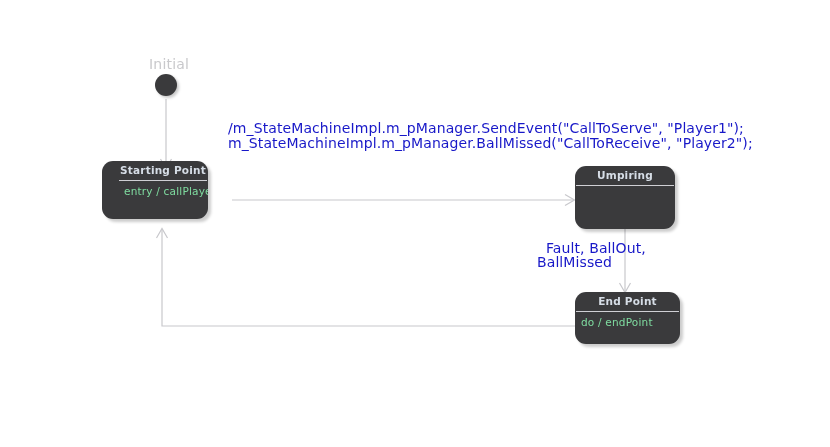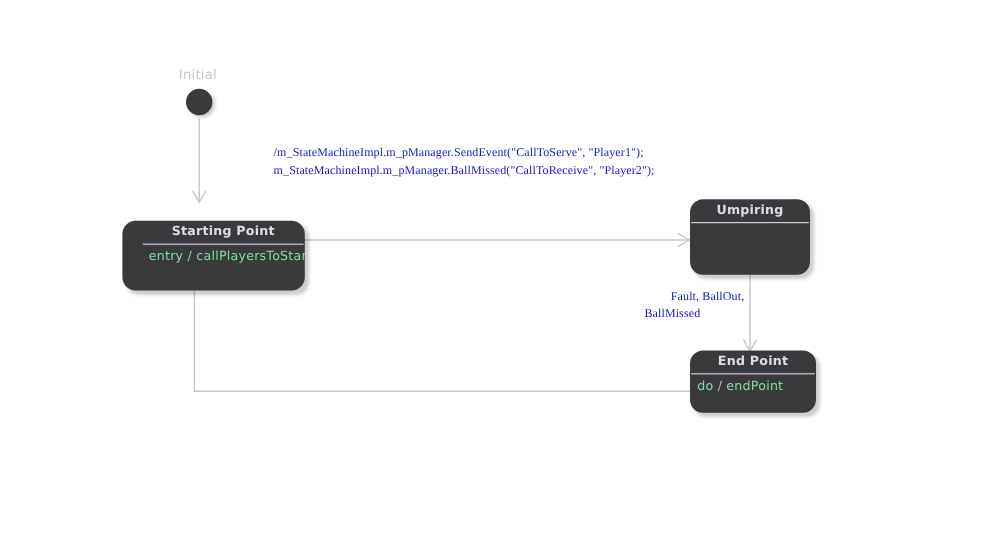--- a/index.html
+++ b/index.html
@@ -30,21 +30,21 @@
   .initial-node {
     position: absolute;
     width: 22px;
     height: 22px;
     border-radius: 50%;
     background: #3a3a3c;
     box-shadow: 2px 2px 3px rgba(0,0,0,0.22);
   }
   .initial-label {
     position: absolute;
-    font-size: 11px;
+    font-size: 14px;
     color: #c9c9cc;
     white-space: nowrap;
     letter-spacing: 0.2px;
   }
 
   
   .state {
     position: absolute;
     background: #3a3a3c;
     border-radius: 11px;
@@ -77,25 +77,24 @@
     font-size: 10.5px;
     white-space: nowrap;
     letter-spacing: 0.2px;
     line-height: 14px;
   }
 
   
   .edge-label {
     position: absolute;
     color: #1818c8;
-    font-size: 10px;
+    font-size: 14px;
     line-height: 14px;
     white-space: pre;
     letter-spacing: 0.1px;
-    font-family: Liberation Serif, serif;
   }
 </style>
 </head>
 <body>
 
 <div id="canvas">
 
   <svg id="edge-layer" viewBox="0 0 830 447" xmlns="http://www.w3.org/2000/svg">
 
     <g>
@@ -115,21 +114,21 @@
 
     <g>
       <polyline points="575,326 162,326 162,229" fill="none" stroke="#c8c8cc" stroke-width="1.2"></polyline>
       <polyline points="156.5,238 162,228.5 167.5,238" fill="none" stroke="#c8c8cc" stroke-width="1.2"></polyline>
     </g>
   </svg>
 
   <div class="initial-label" style="left:149px; top:56px;">Initial</div>
   <div class="initial-node" style="left:155px; top:74px;"></div>
 
-  <div class="state" style="left:102px; top:184px; width:152px; height:58px;padding-left:16px;">
+  <div class="state" style="left:102px; top:161px; width:106px; height:58px;padding-left:16px;">
     <div class="state-title">Starting Point</div>
     <div class="state-divider"></div>
     <div class="state-body">
       <div class="state-action">entry / callPlayersToStart</div>
     </div>
   </div>
 
   <div class="state" style="left:575px; top:292px; width:105px; height:52px;">
     <div class="state-title">End Point</div>
     <div class="state-divider"></div>
@@ -142,16 +141,16 @@
     <div class="state-title">Umpiring</div>
     <div class="state-divider"></div>
     <div class="state-body">
       <div class="state-action"></div>
     </div>
   </div>
 
   <div class="edge-label" style="left:228px; top:121px;">/m_StateMachineImpl.m_pManager.SendEvent("CallToServe", "Player1");</div>
   <div class="edge-label" style="left:228px; top:136px;">m_StateMachineImpl.m_pManager.BallMissed("CallToReceive", "Player2");</div>
 
-  <div class="edge-label" style="left:546px; top:241px;margin-left:13px;">Fault, BallOut,</div>
+  <div class="edge-label" style="left:546px; top:241px;">Fault, BallOut,</div>
   <div class="edge-label" style="left:537px; top:255px;">BallMissed</div>
 
 </div>
 
 </body></html>

